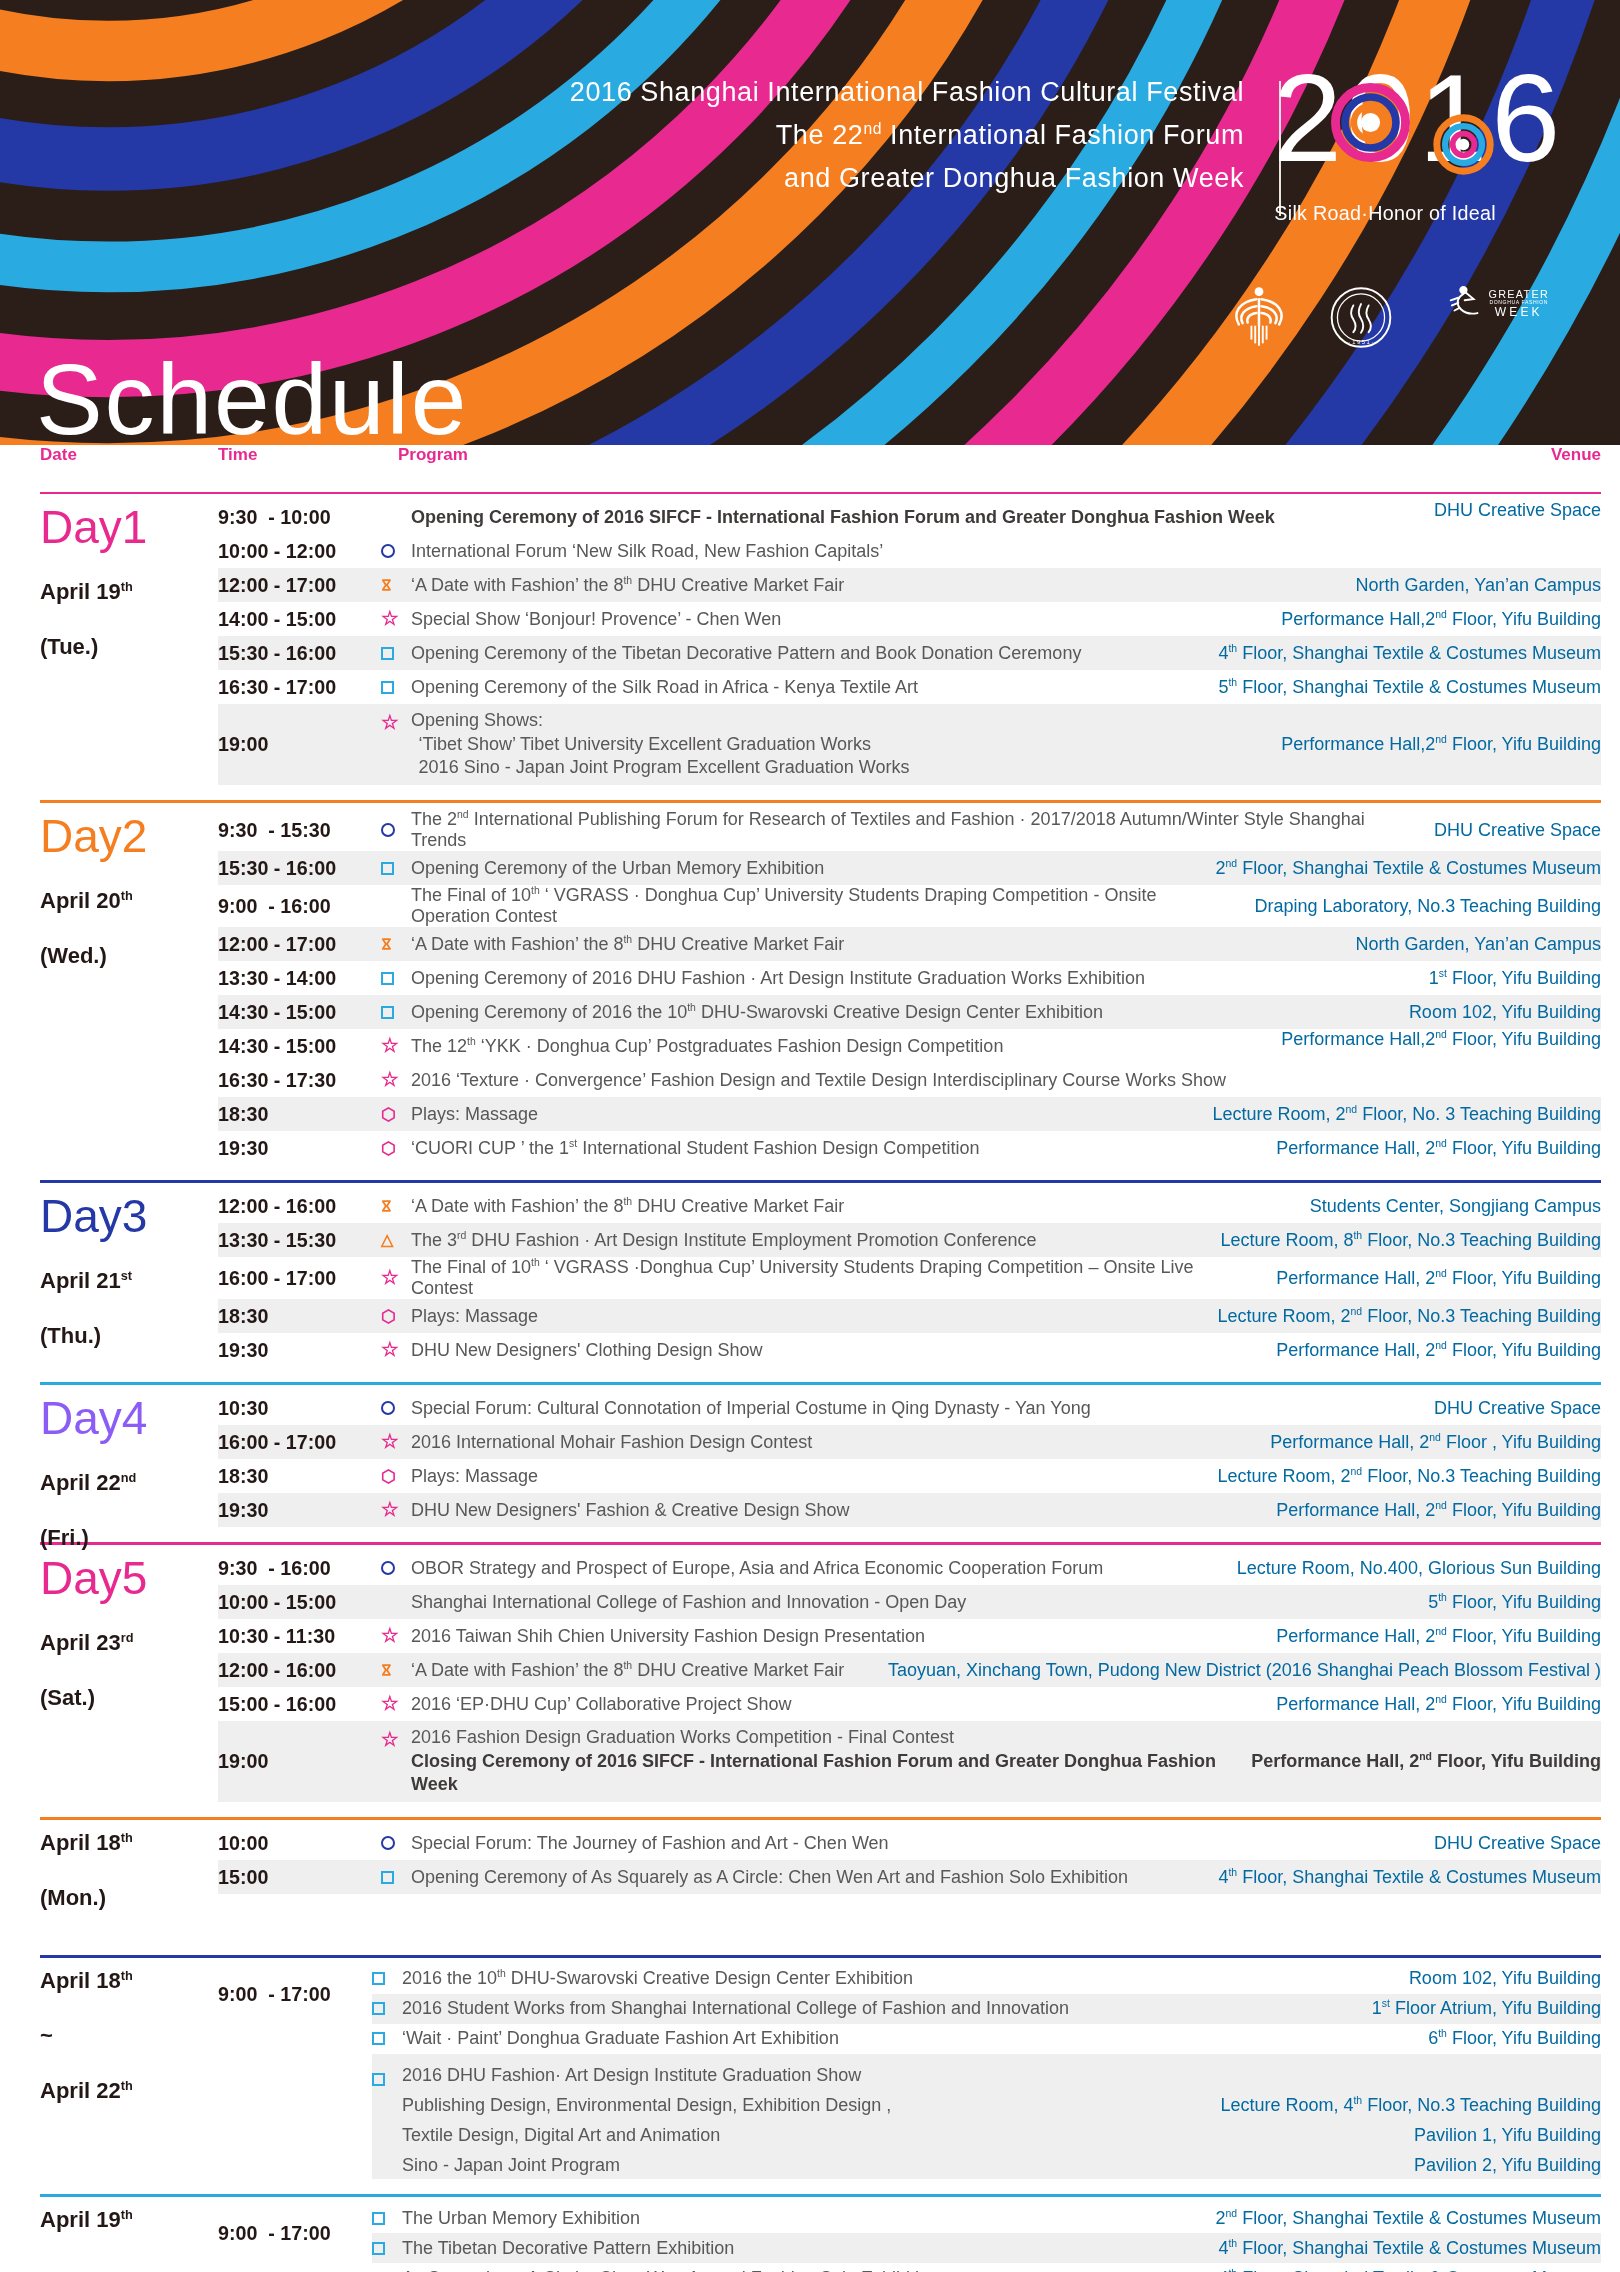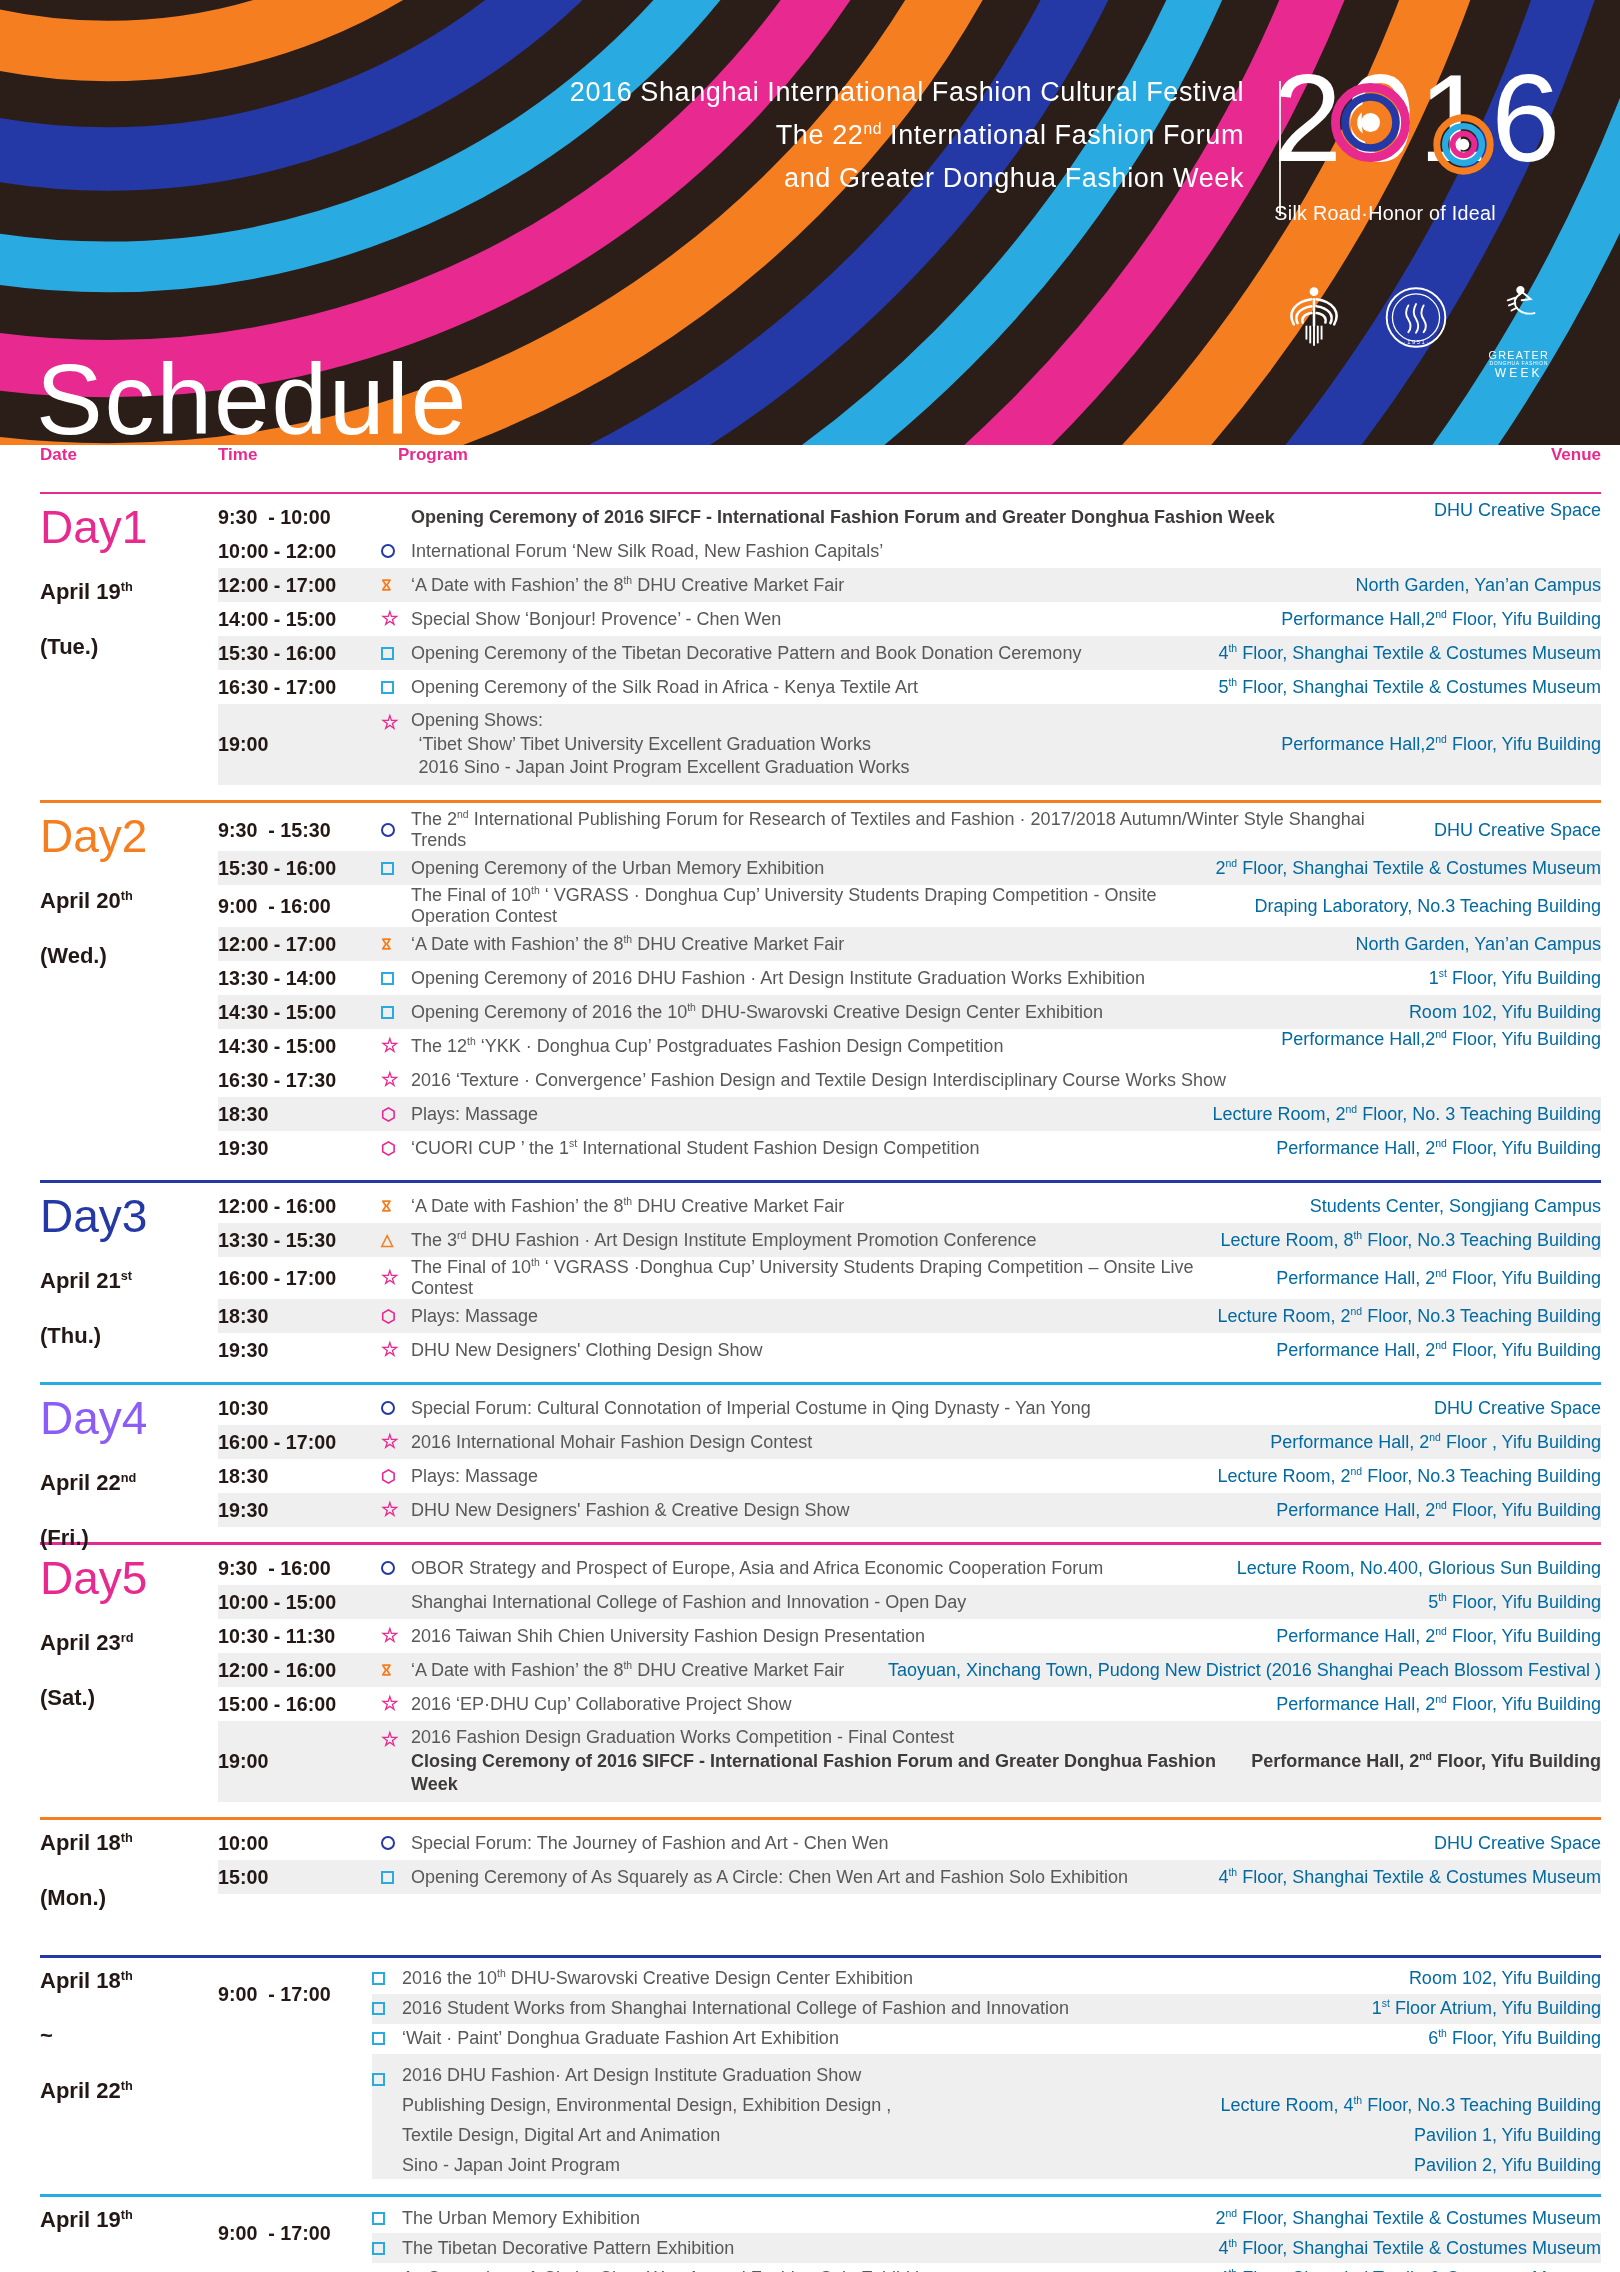--- a/index.html
+++ b/index.html
@@ -12,21 +12,21 @@
   header svg.swirls{position:absolute;left:0;top:0;}
   .htitles{position:absolute;top:71px;right:376px;text-align:right;color:#fff;
            font-size:27px;font-weight:300;line-height:43px;letter-spacing:0.6px;}
   .hdivider{position:absolute;top:81px;right:339px;width:1.9px;height:135px;background:#e8e4e0;}
   .logo2016{position:absolute;top:56px;right:126px;width:221px;height:140px;}
   .logo2016 .yr{font-size:124px;font-weight:100;color:#fff;letter-spacing:3.8px;line-height:1;}
   .logo2016 .rings0{position:absolute;left:58px;top:27px;}
   .logo2016 .rings6{position:absolute;left:160px;top:58px;}
   .tagline{position:absolute;top:202px;right:124px;width:224px;text-align:right;color:#fff;font-size:19.7px;letter-spacing:0.3px;}
   .plogos{position:absolute;top:285px;right:71px;display:flex;gap:41px;align-items:flex-start;}
-  .plogo{display:flex;flex-direction:column;align-items:center;color:#fff;gap:28px;}
+  .plogo{display:flex;flex-direction:row;align-items:center;color:#fff;}
   .gw-txt{text-align:center;color:#fff;line-height:1.05;}
   .gw-txt .l1{font-size:10.8px;letter-spacing:1.3px;}
   .gw-txt .l2{font-size:5.1px;letter-spacing:0.6px;}
   .gw-txt .l3{font-size:12px;letter-spacing:3.2px;}
   .wordmark{position:absolute;left:36px;bottom:-3.8px;color:#fff;font-size:100px;font-weight:100;
             letter-spacing:1.9px;line-height:1;}
 
   
   .table{padding:0 19px 0 40px;}
   .colhead{display:flex;height:47px;color:#e8298f;font-weight:bold;font-size:17px;}

